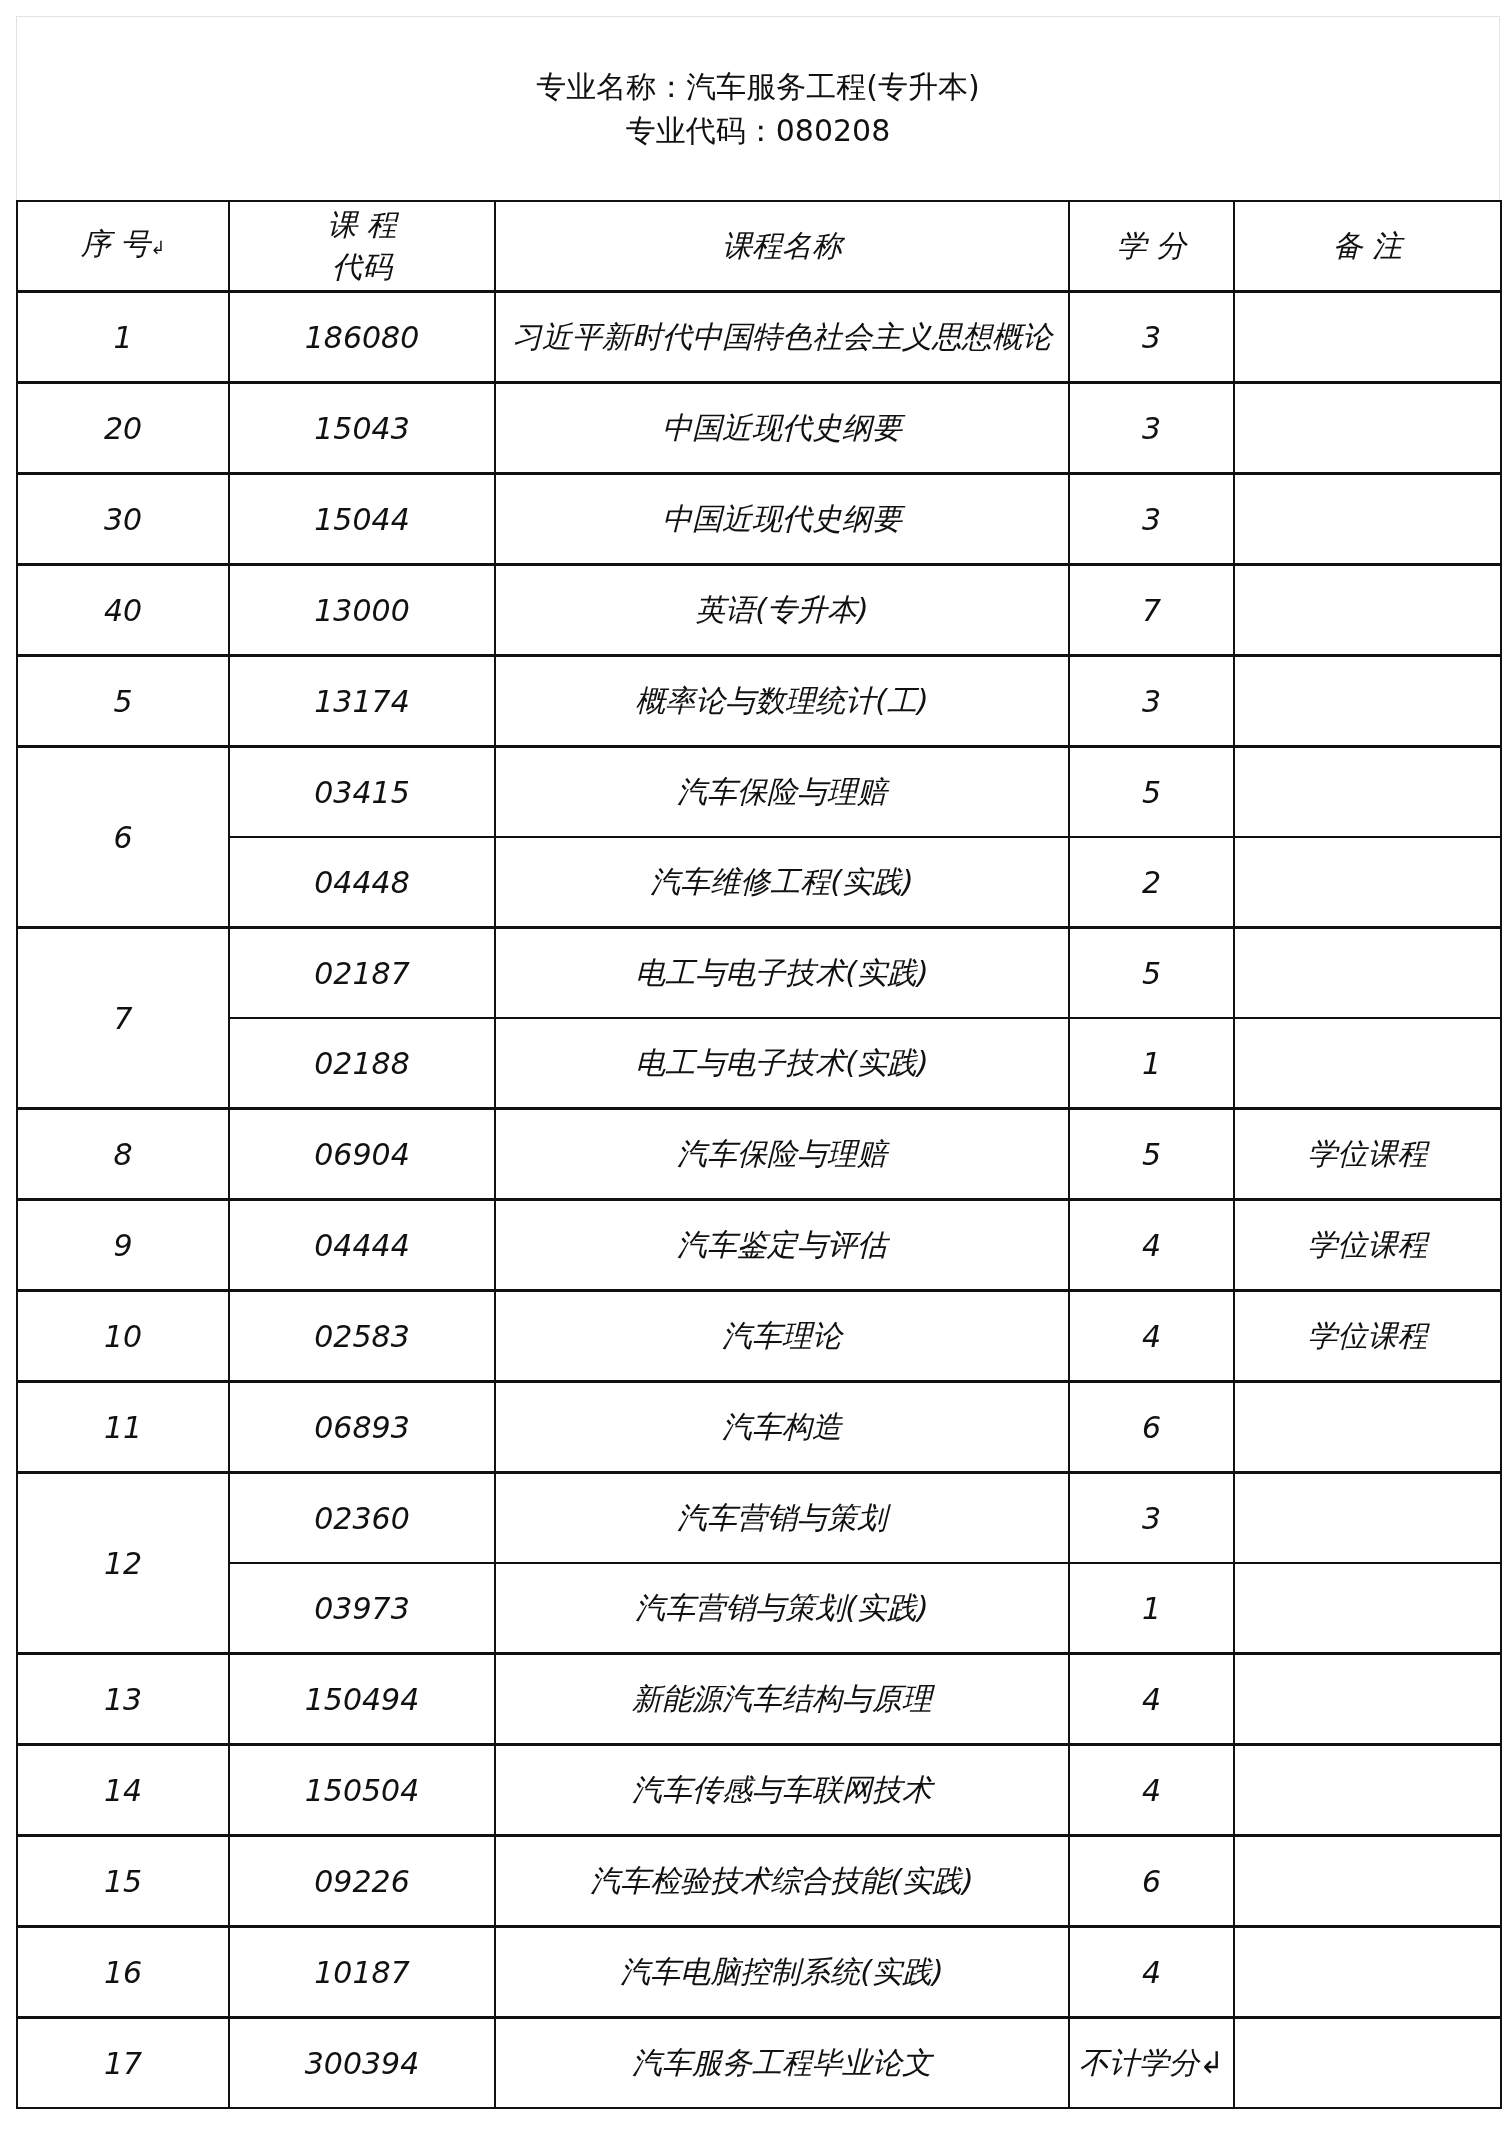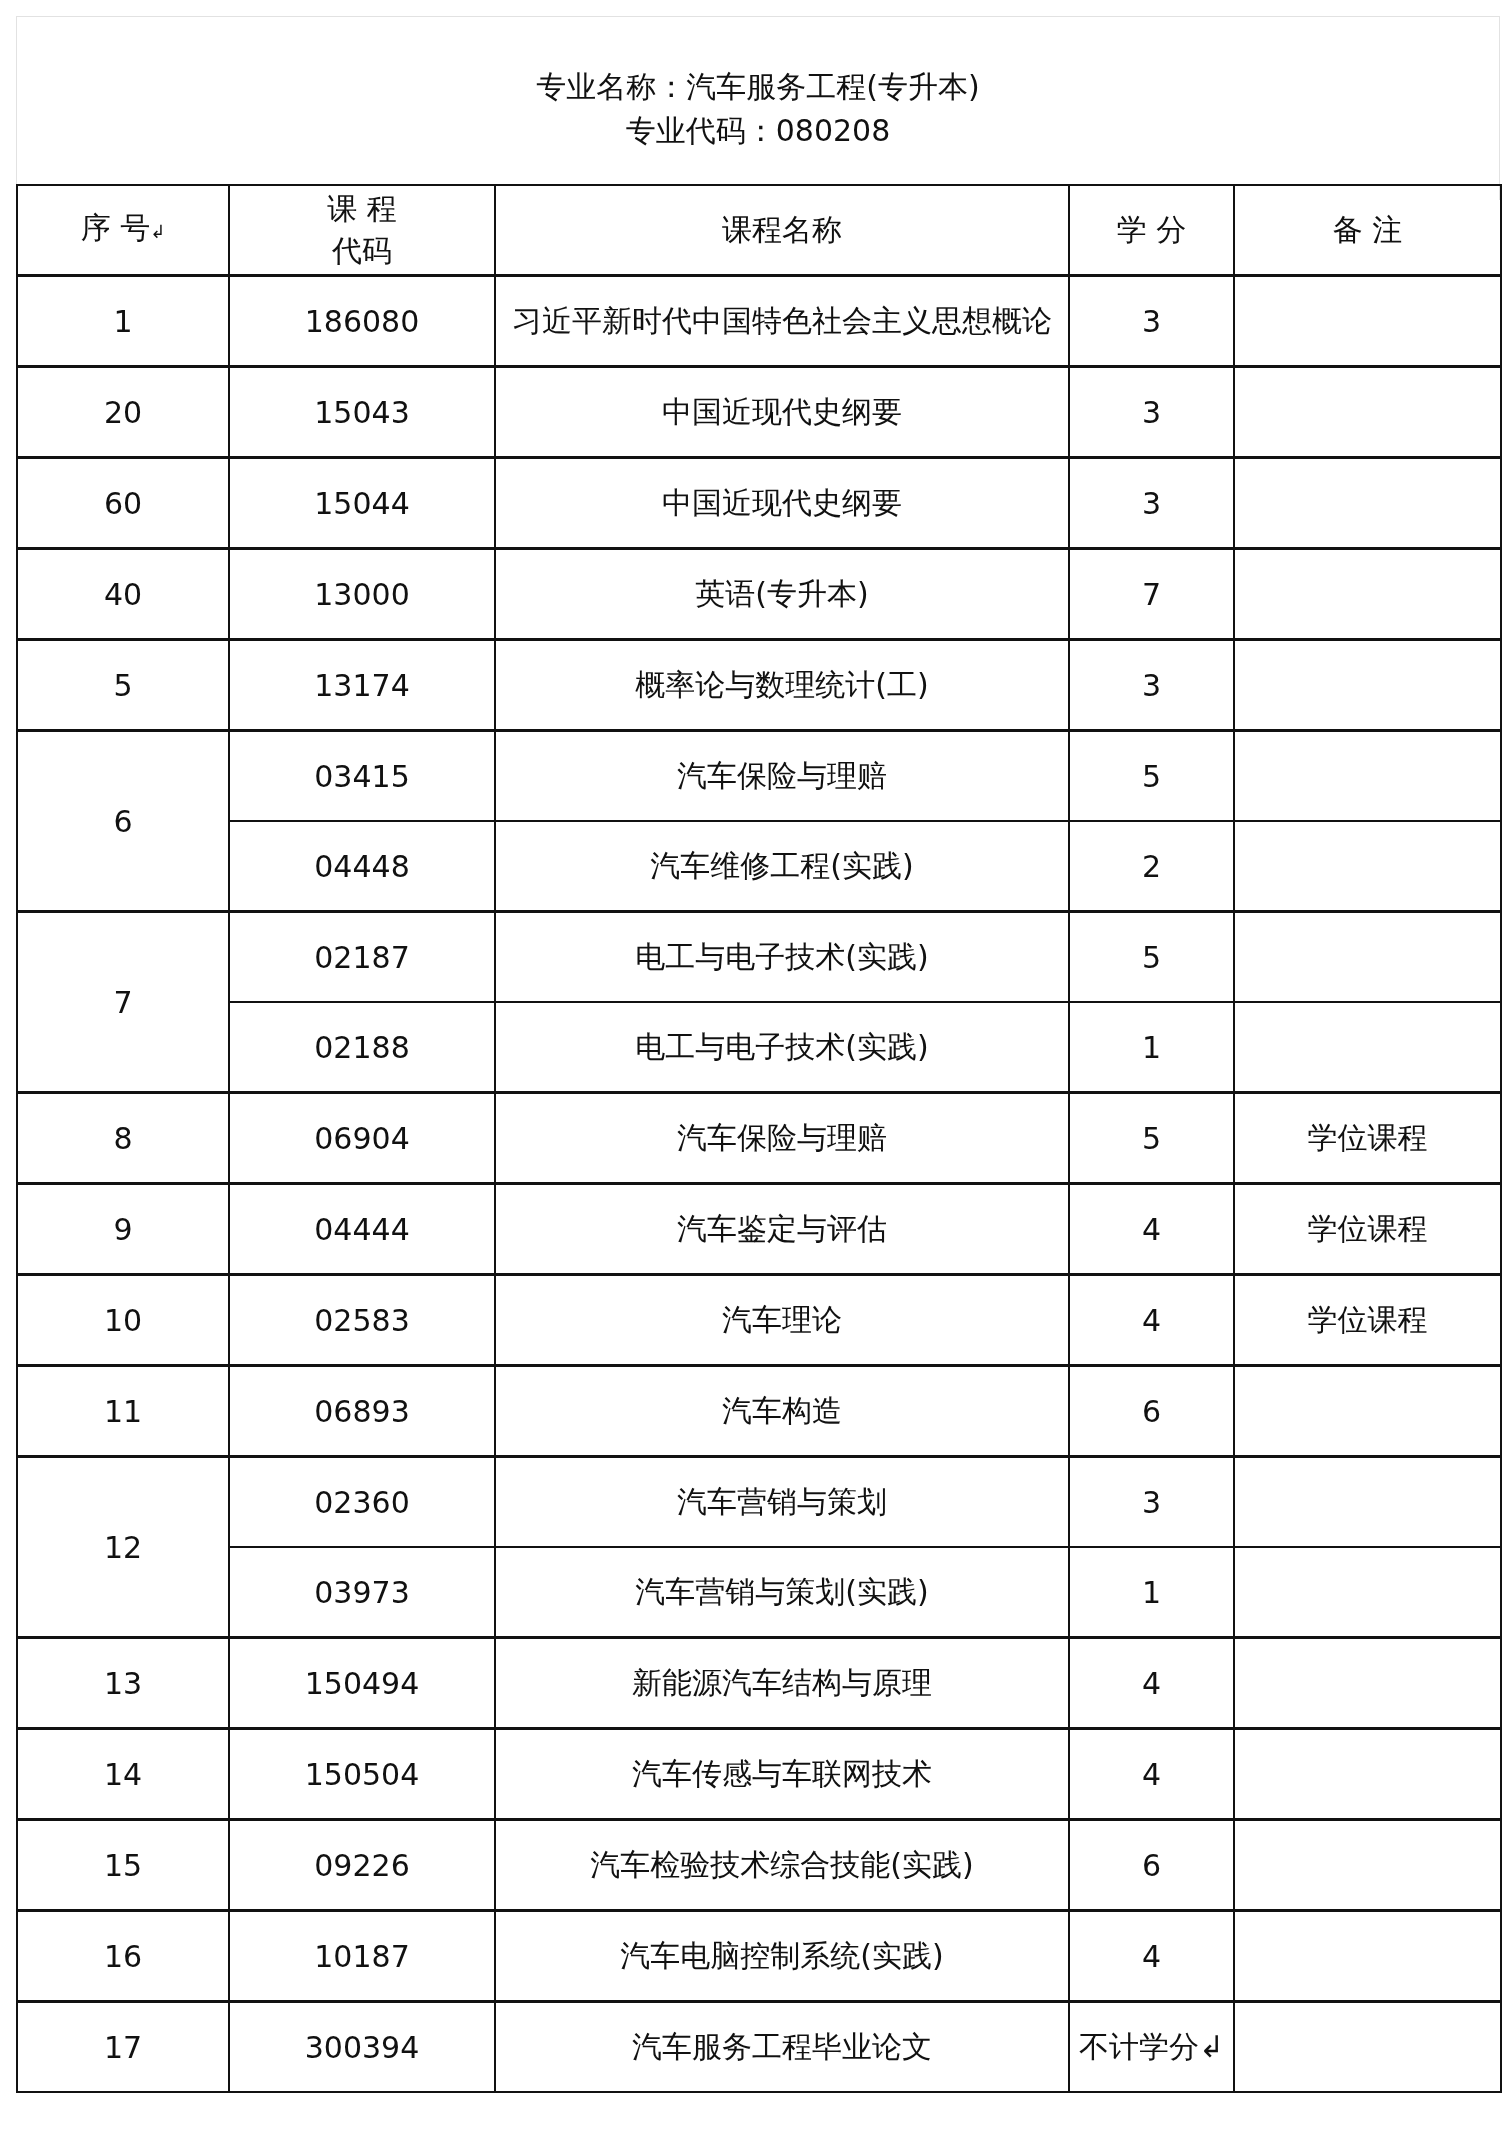--- a/index.html
+++ b/index.html
@@ -1,18 +1,18 @@
 <!DOCTYPE html>
 <html><head>
 <meta charset="utf-8">
 <style>
   html,body{margin:0;padding:0;background:#fff;}
   body{width:1512px;height:2148px;position:relative;font-family:"DejaVu Sans","Liberation Sans",sans-serif;color:#111;}
   .title-box{position:absolute;left:16px;top:16px;width:1484px;height:184px;border:1px solid #e2e2e2;border-bottom:none;box-sizing:border-box;display:flex;flex-direction:column;align-items:center;justify-content:center;font-size:30px;line-height:44px;}
-  table{position:absolute;left:16px;top:184px;width:1484px;border-collapse:collapse;table-layout:fixed;font-size:30px;}
+  table{position:absolute;left:16px;top:200px;width:1484px;border-collapse:collapse;table-layout:fixed;font-size:30px;font-style:italic;}
   td,th{border:2px solid #111;text-align:center;vertical-align:middle;height:88px;padding:0;font-weight:normal;}
   tr.data td{border-top:3px solid #111;}
   th{line-height:42px;}
   .mark{font-size:18px;vertical-align:baseline;}
 </style>
 </head>
 <body>
 
 <div class="title-box">
   <div>专业名称：汽车服务工程(专升本)</div>
@@ -48,21 +48,21 @@
         <td></td>
       </tr>
     <tr class="data">
         <td>20</td>
         <td>15043</td>
         <td>中国近现代史纲要</td>
         <td>3</td>
         <td></td>
       </tr>
     <tr class="data">
-        <td>60</td>
+        <td>30</td>
         <td>15044</td>
         <td>中国近现代史纲要</td>
         <td>3</td>
         <td></td>
       </tr>
     <tr class="data">
         <td>40</td>
         <td>13000</td>
         <td>英语(专升本)</td>
         <td>7</td>

